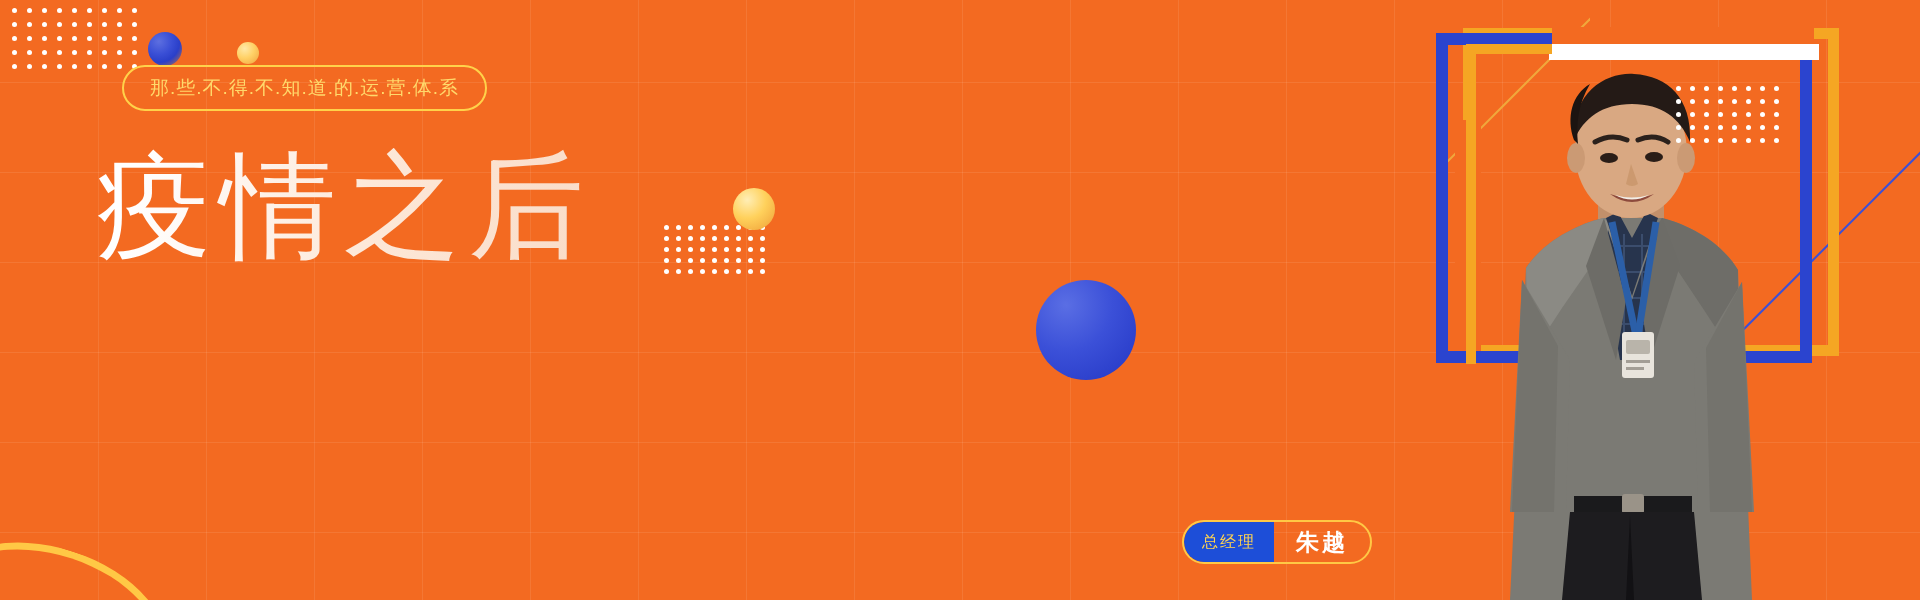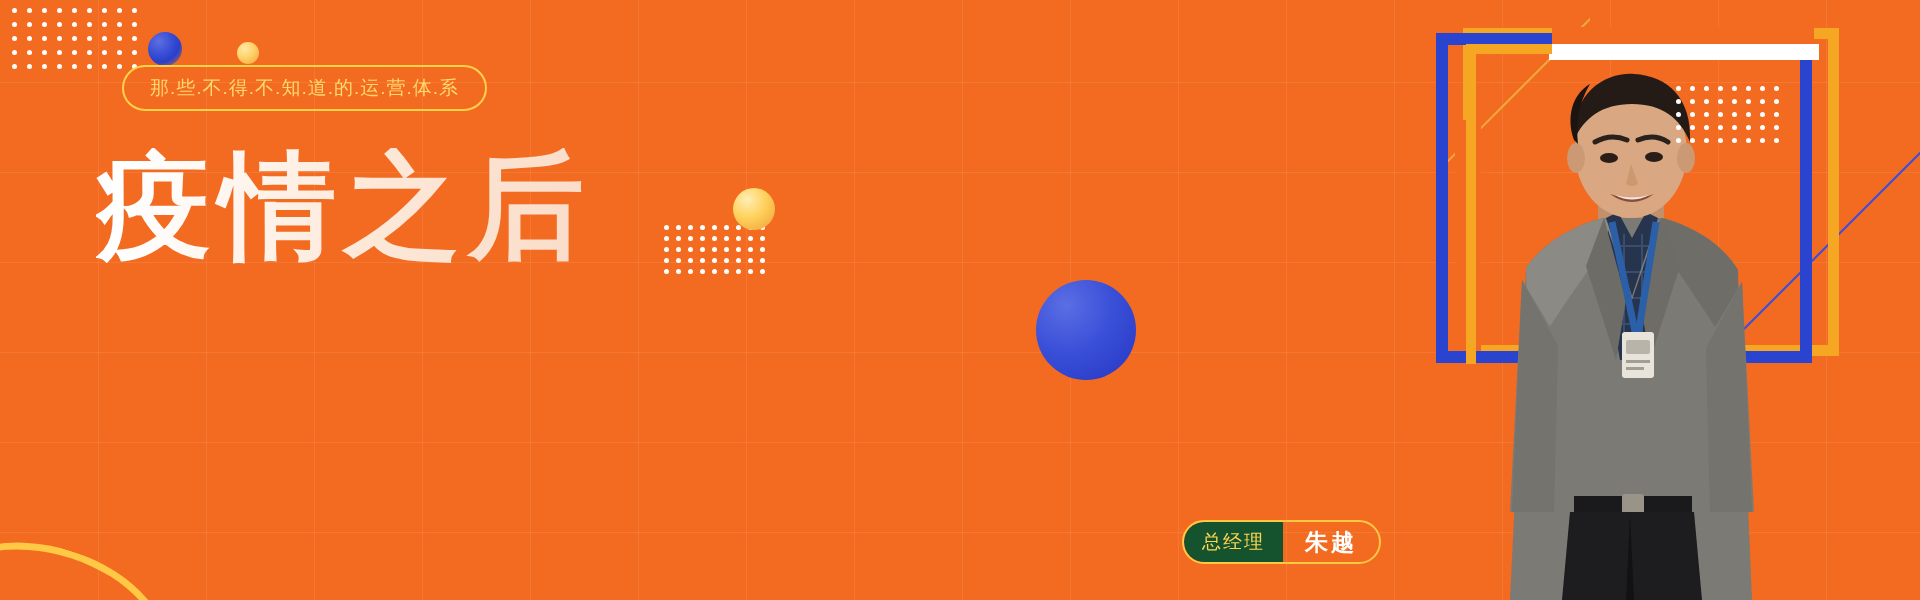--- a/index.html
+++ b/index.html
@@ -86,21 +86,21 @@
     display:flex; align-items:center;
     color:#ffd96b; font-size:19px; letter-spacing:1px;
     white-space:nowrap;
     font-family:"Liberation Sans","DejaVu Sans",sans-serif;
   }
 
   
   .title-1 {
     position:absolute; left:96px; top:148px;
     font-size:116px; line-height:1;
-    font-weight:700;
+    font-weight:400;
     letter-spacing:8px;
     color:#fdeee3;
     background:linear-gradient(100deg,#ffffff 8%,#fde8d8 55%,#f9dcc8 100%);
     -webkit-background-clip:text; background-clip:text;
     -webkit-text-fill-color:transparent;
     text-shadow:none;
     white-space:nowrap;
     font-family:"DejaVu Sans","Liberation Sans",sans-serif;
   }
   .title-2 {
@@ -117,23 +117,23 @@
   .badge {
     position:absolute; left:1182px; top:520px;
     height:44px;
     display:flex; align-items:stretch;
     border:2px solid #ffc845;
     border-radius:22px;
     overflow:hidden;
     background:transparent;
   }
   .badge .role {
-    background:#14532d; color:#ffd451;
+    background:#1d4ed8; color:#ffd451;
     display:flex; align-items:center; justify-content:center;
-    padding:0 18px; font-size:19px; letter-spacing:2px;
+    padding:0 18px; font-size:16px; letter-spacing:2px;
     border-radius:22px 0 0 22px;
   }
   .badge .name {
     color:#ffffff;
     display:flex; align-items:center; justify-content:center;
     padding:0 22px; font-size:23px; letter-spacing:3px; font-weight:700;
   }
 
   
   .frame-blue {

